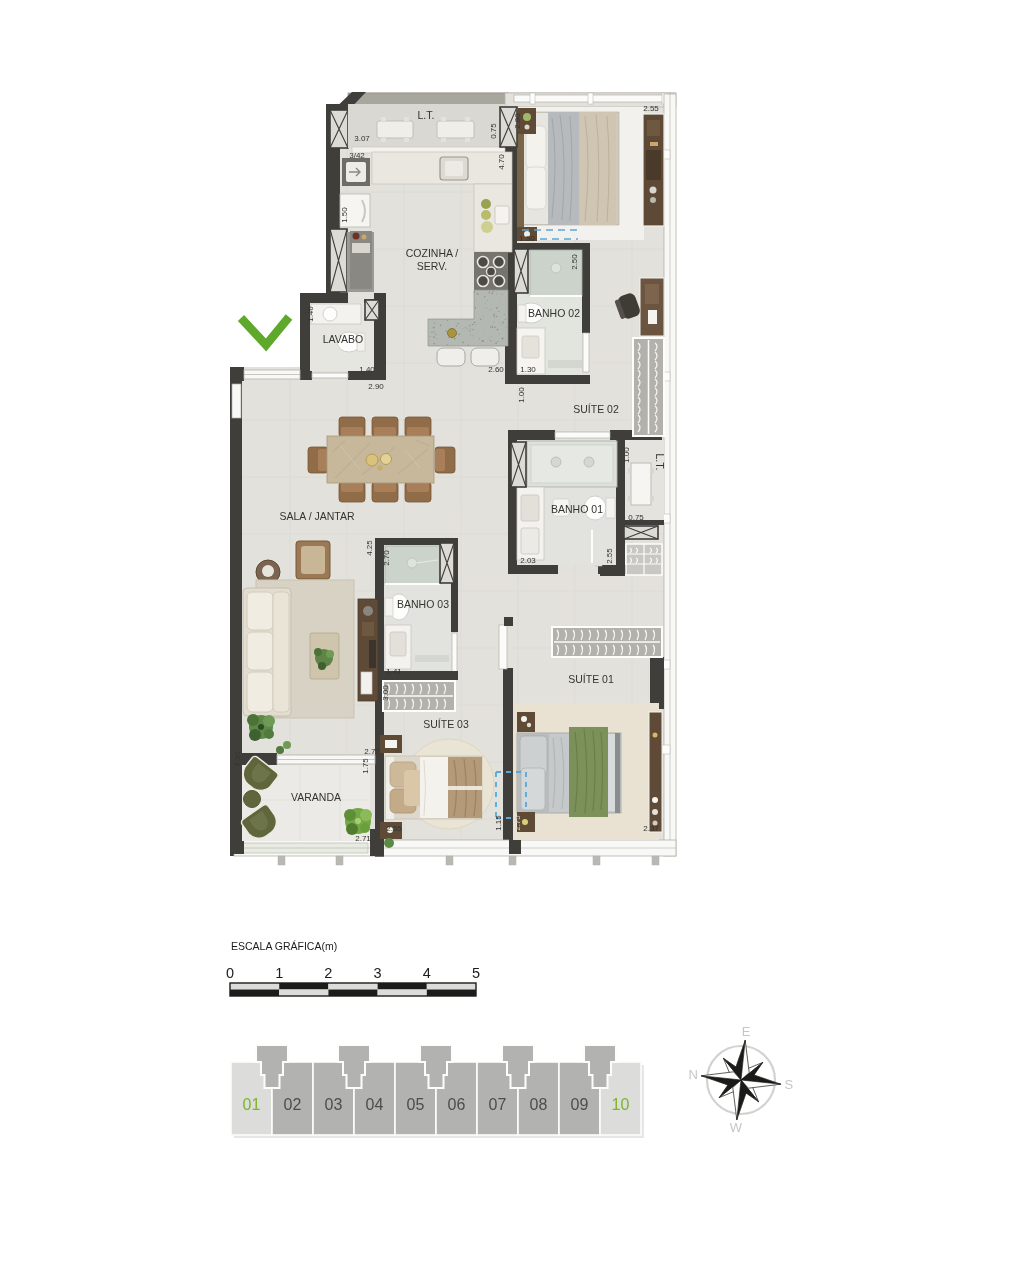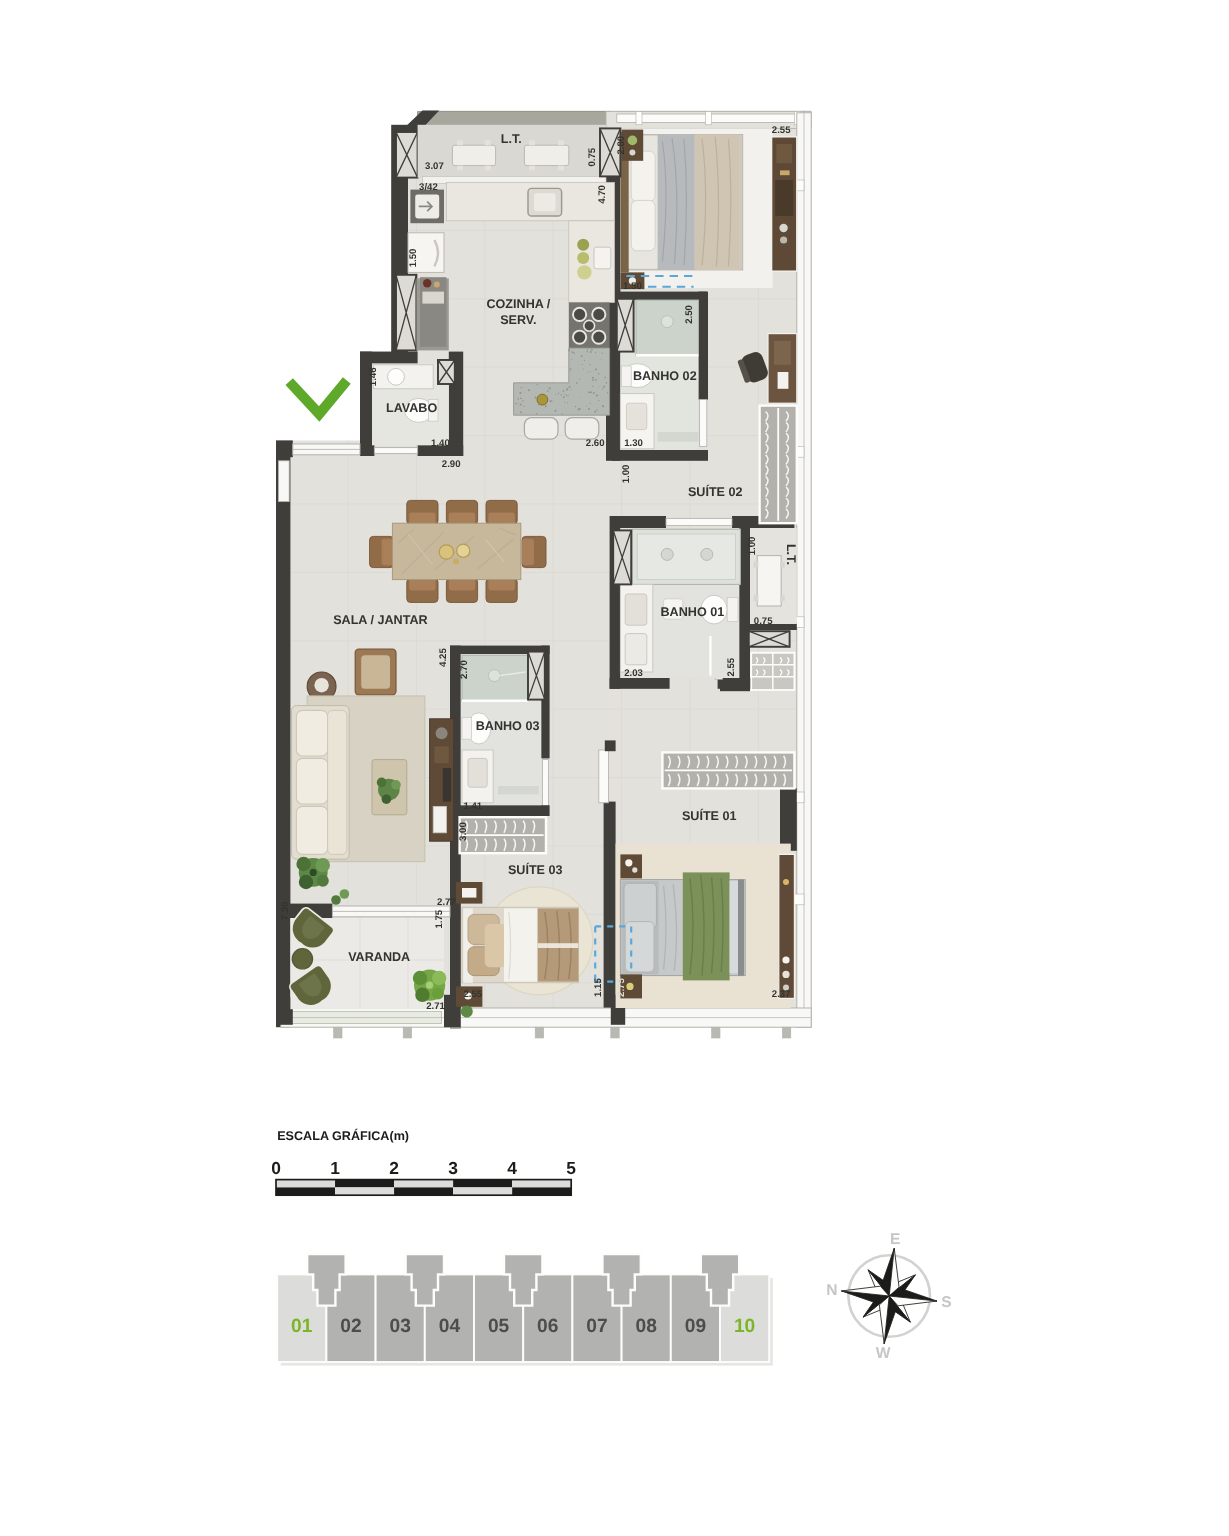--- a/index.html
+++ b/index.html
@@ -1,15 +1,15 @@
 <!DOCTYPE html>
 <html><head><meta charset="utf-8">
 <style>
 html,body{margin:0;padding:0;background:#ffffff;}
-#page{width:1024px;height:1280px;position:relative;background:#ffffff;overflow:hidden;font-weight:bold;}
+#page{width:1024px;height:1280px;position:relative;background:#ffffff;overflow:hidden;}
 text{font-family:"Liberation Sans",sans-serif;}
 </style></head><body>
 <div id="page">
 <svg width="1024" height="1280" viewBox="0 0 1024 1280">
 <defs>
 <clipPath id="plan">
           <path d="M352 92 H676 V856 H230 V367 H300 V293 H328 V124 Z"></path>
         </clipPath>
 </defs>
 

